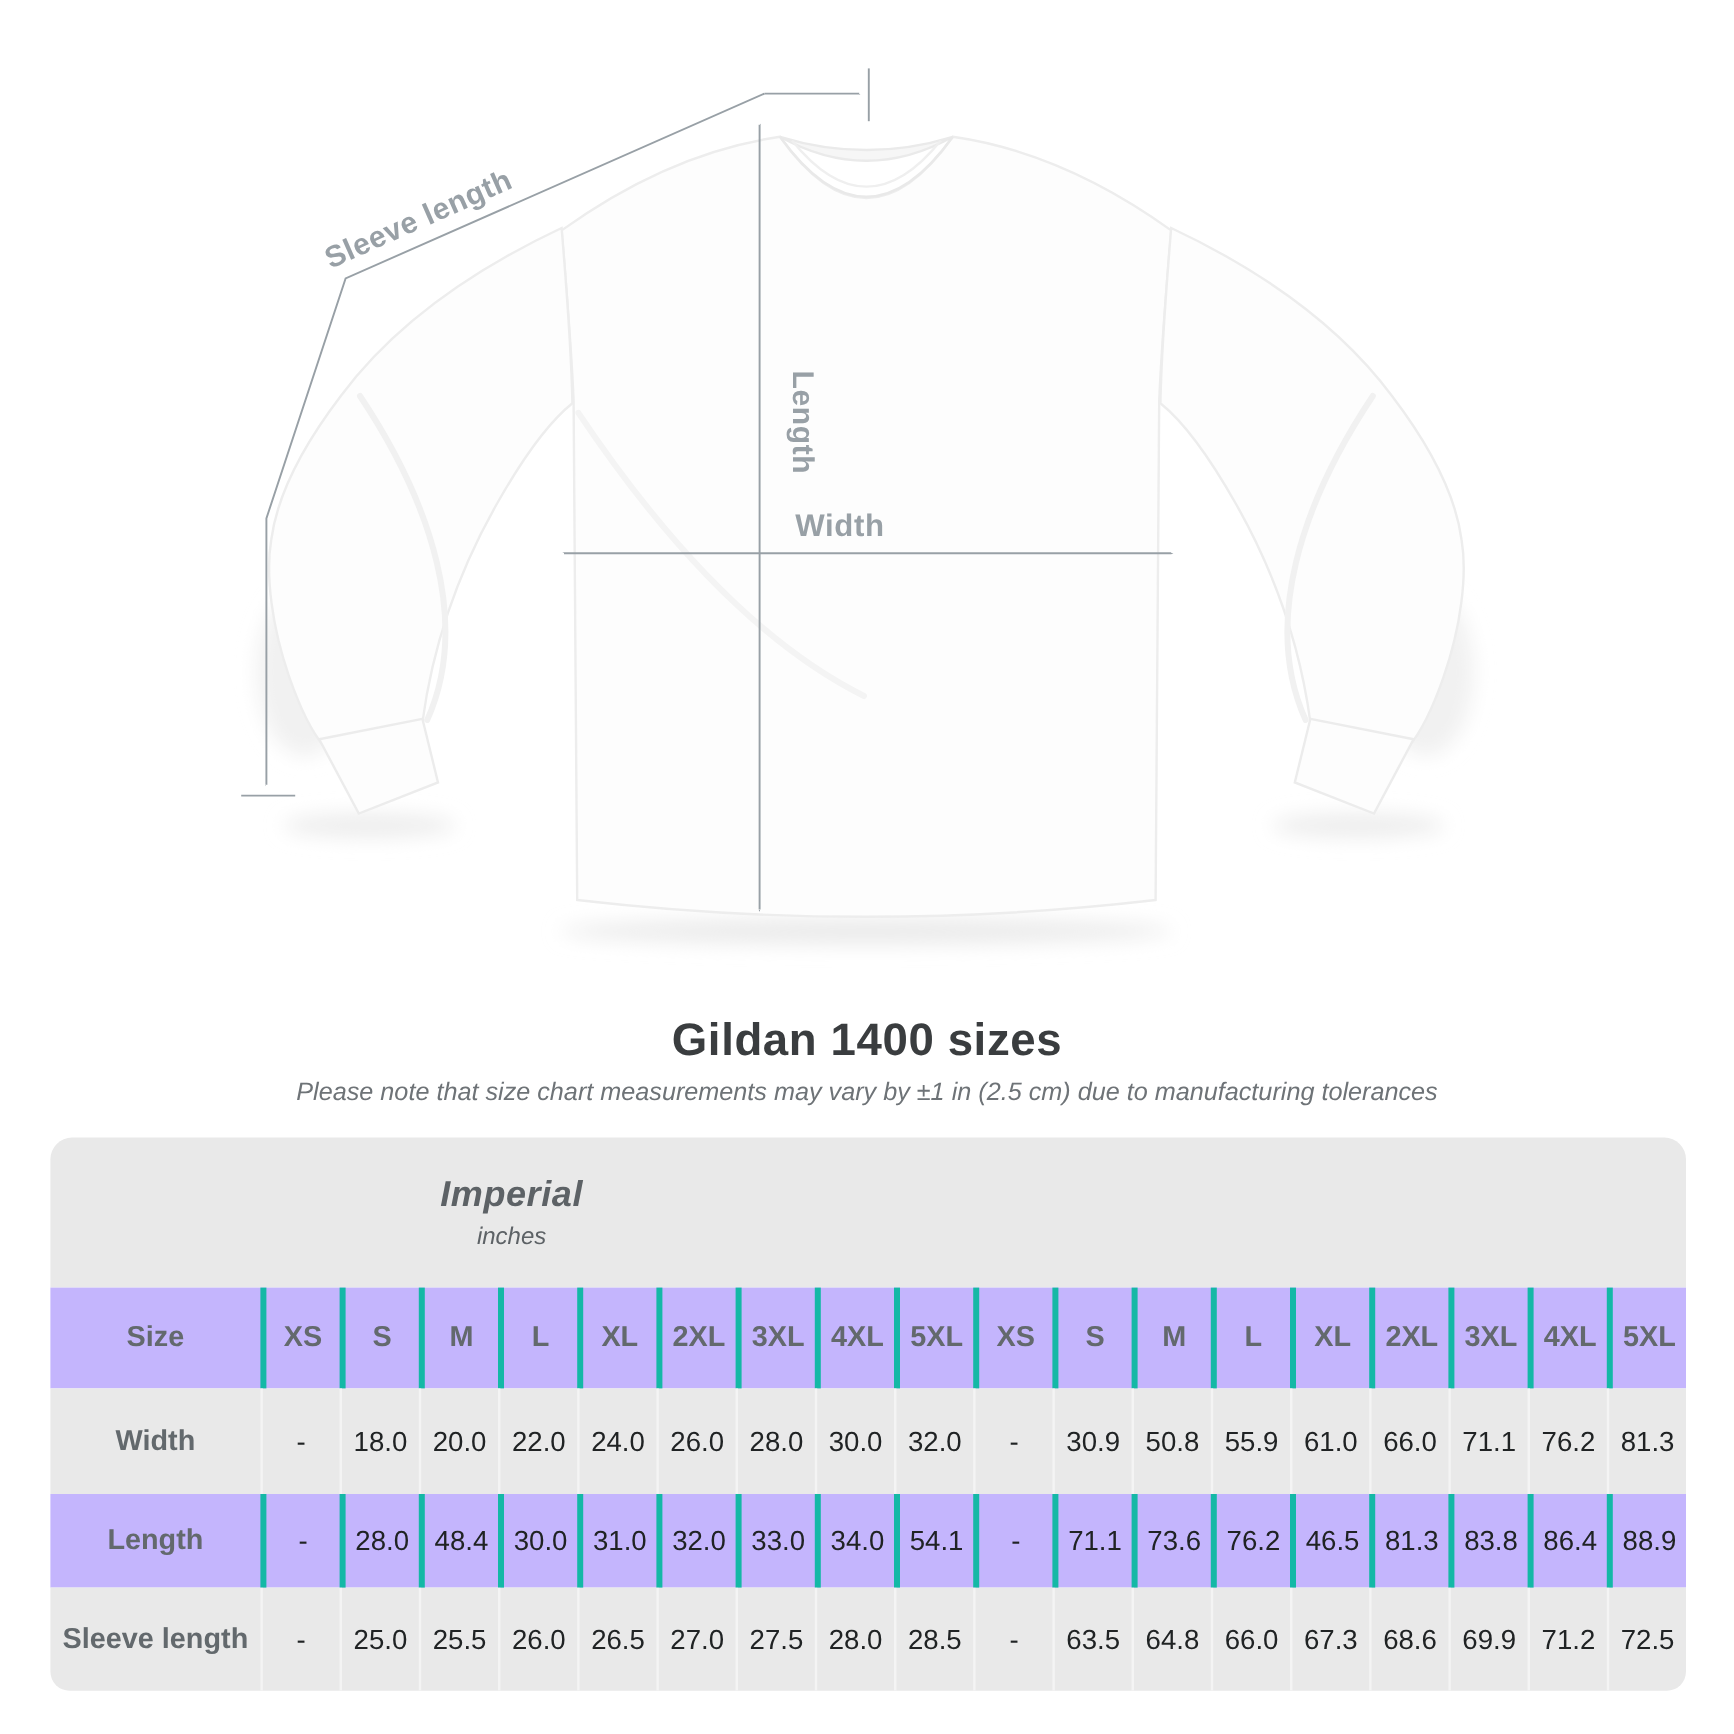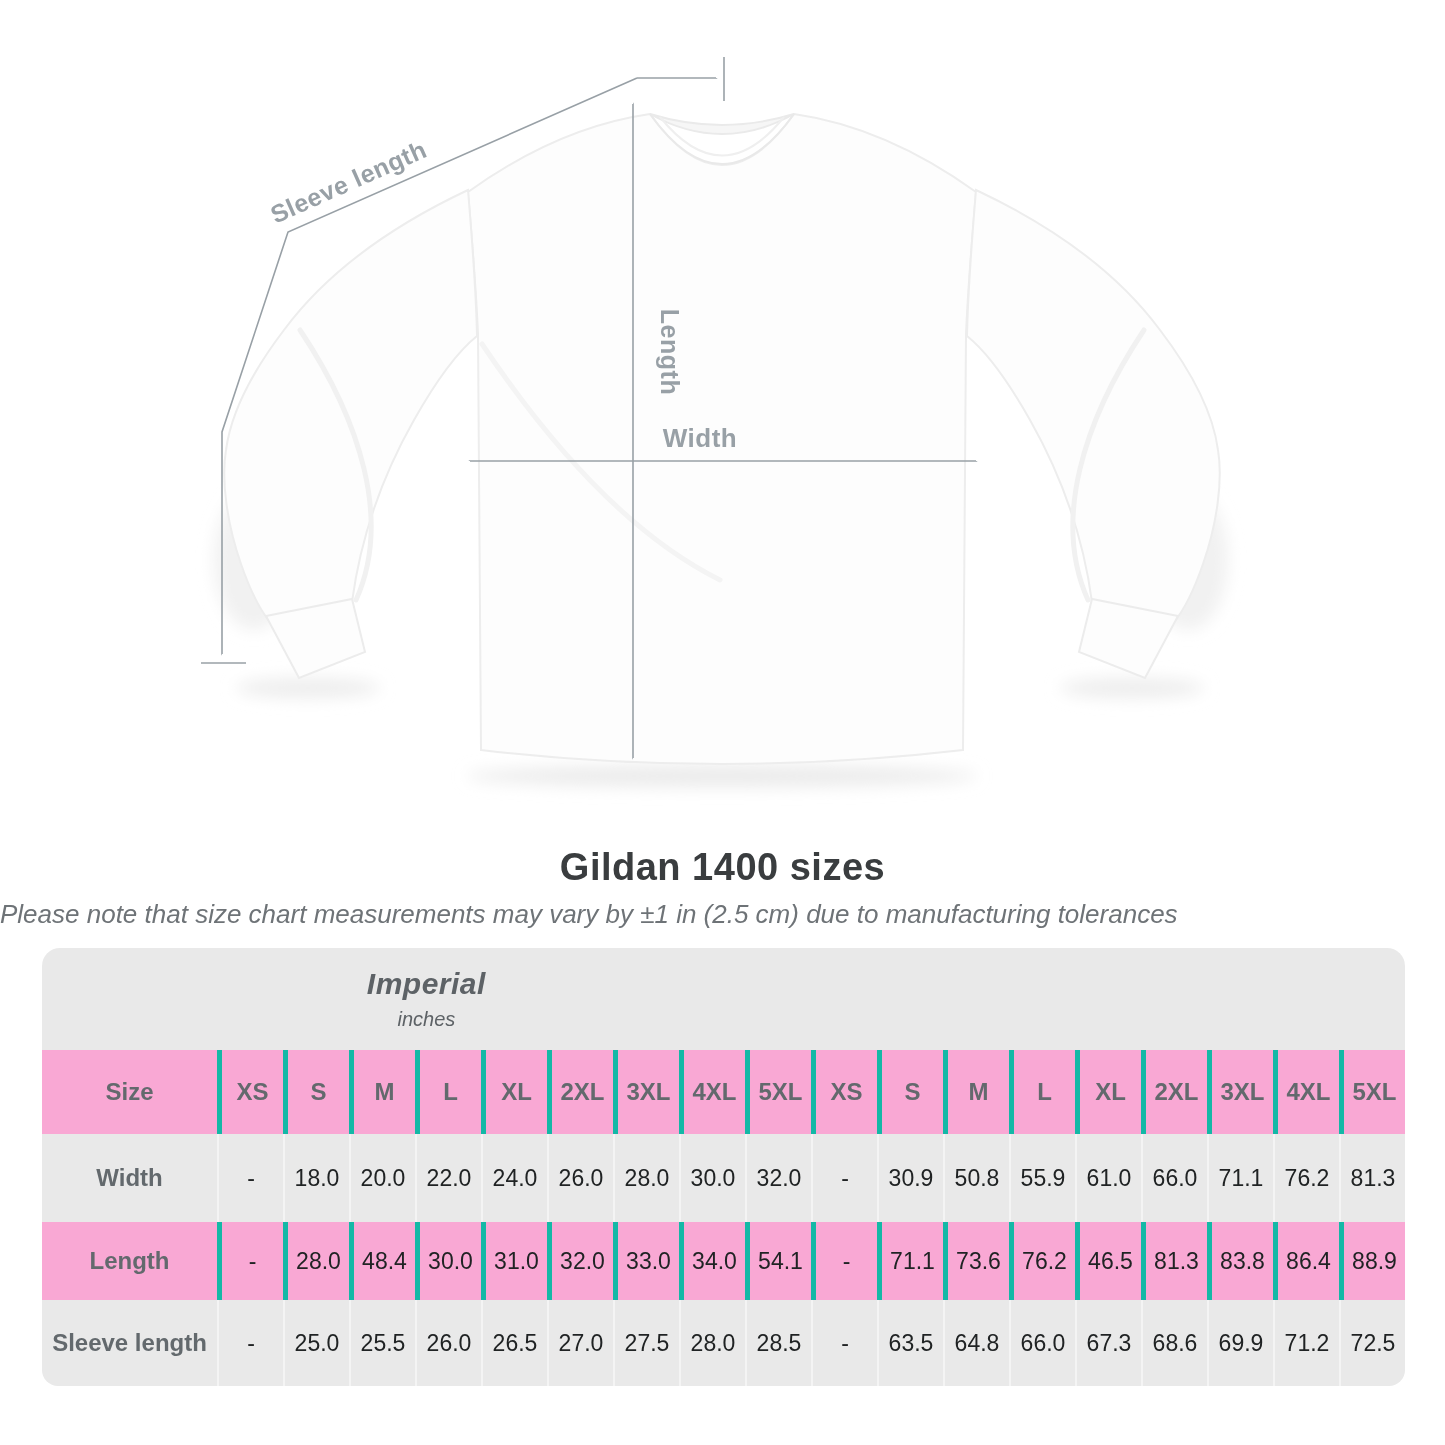--- a/index.html
+++ b/index.html
@@ -2,33 +2,33 @@
 <html><head>
 <meta charset="utf-8">
 <style>
   html,body{margin:0;padding:0;background:#ffffff;}
   .page{position:relative;width:1445px;height:1445px;background:#ffffff;overflow:hidden;
         font-family:"Liberation Sans",sans-serif;}
   .figure{display:block;}
 
   .page-title{margin:16px 0 0 0;text-align:center;font-size:38px;font-weight:bold;
               color:#3a3d3f;letter-spacing:.5px;}
-  .page-subtitle{margin:10px 0 0 0;text-align:left;font-style:italic;font-size:26px;
+  .page-subtitle{margin:10px 0 0 0;text-align:center;font-style:italic;font-size:21px;
                  color:#6e7377;}
 
   .table-wrap{position:absolute;left:42px;top:948px;width:1363px;}
-  .band{display:flex;height:102px;background:#e9e9e9;border-radius:18px 18px 0 0;}
+  .band{display:flex;height:125px;background:#e9e9e9;border-radius:18px 18px 0 0;}
   .band-group{display:flex;flex-direction:column;align-items:center;justify-content:center;}
   .band-imperial{width:56.4%;}
   .band-metric{width:43.6%;}
   .band-title{font-size:30px;font-weight:bold;font-style:italic;color:#5d6266;letter-spacing:.5px;}
   .band-sub{margin-top:7px;font-size:20px;font-style:italic;color:#5d6266;}
 
   .grid-row{display:grid;grid-template-columns:175px repeat(18,1fr);width:1363px;}
-  .grid-row.white{background:#f9a8d4;}
+  .grid-row.white{background:#c4b5fd;}
   .grid-row.gray{background:#e9e9e9;}
   .row-0{height:84px;}
   .row-1{height:88px;}
   .row-2{height:78px;}
   .row-3{height:86px;border-radius:0 0 16px 16px;overflow:hidden;}
   .cell{display:flex;align-items:center;justify-content:center;}
   .cell.head{font-weight:bold;font-size:24px;color:#63696d;}
   .cell.val{font-size:23px;color:#202324;}
   .grid-row.white .cell + .cell{border-left:5px solid #14b8a6;}
   .grid-row.gray  .cell + .cell{border-left:2px solid #f4f4f4;}

